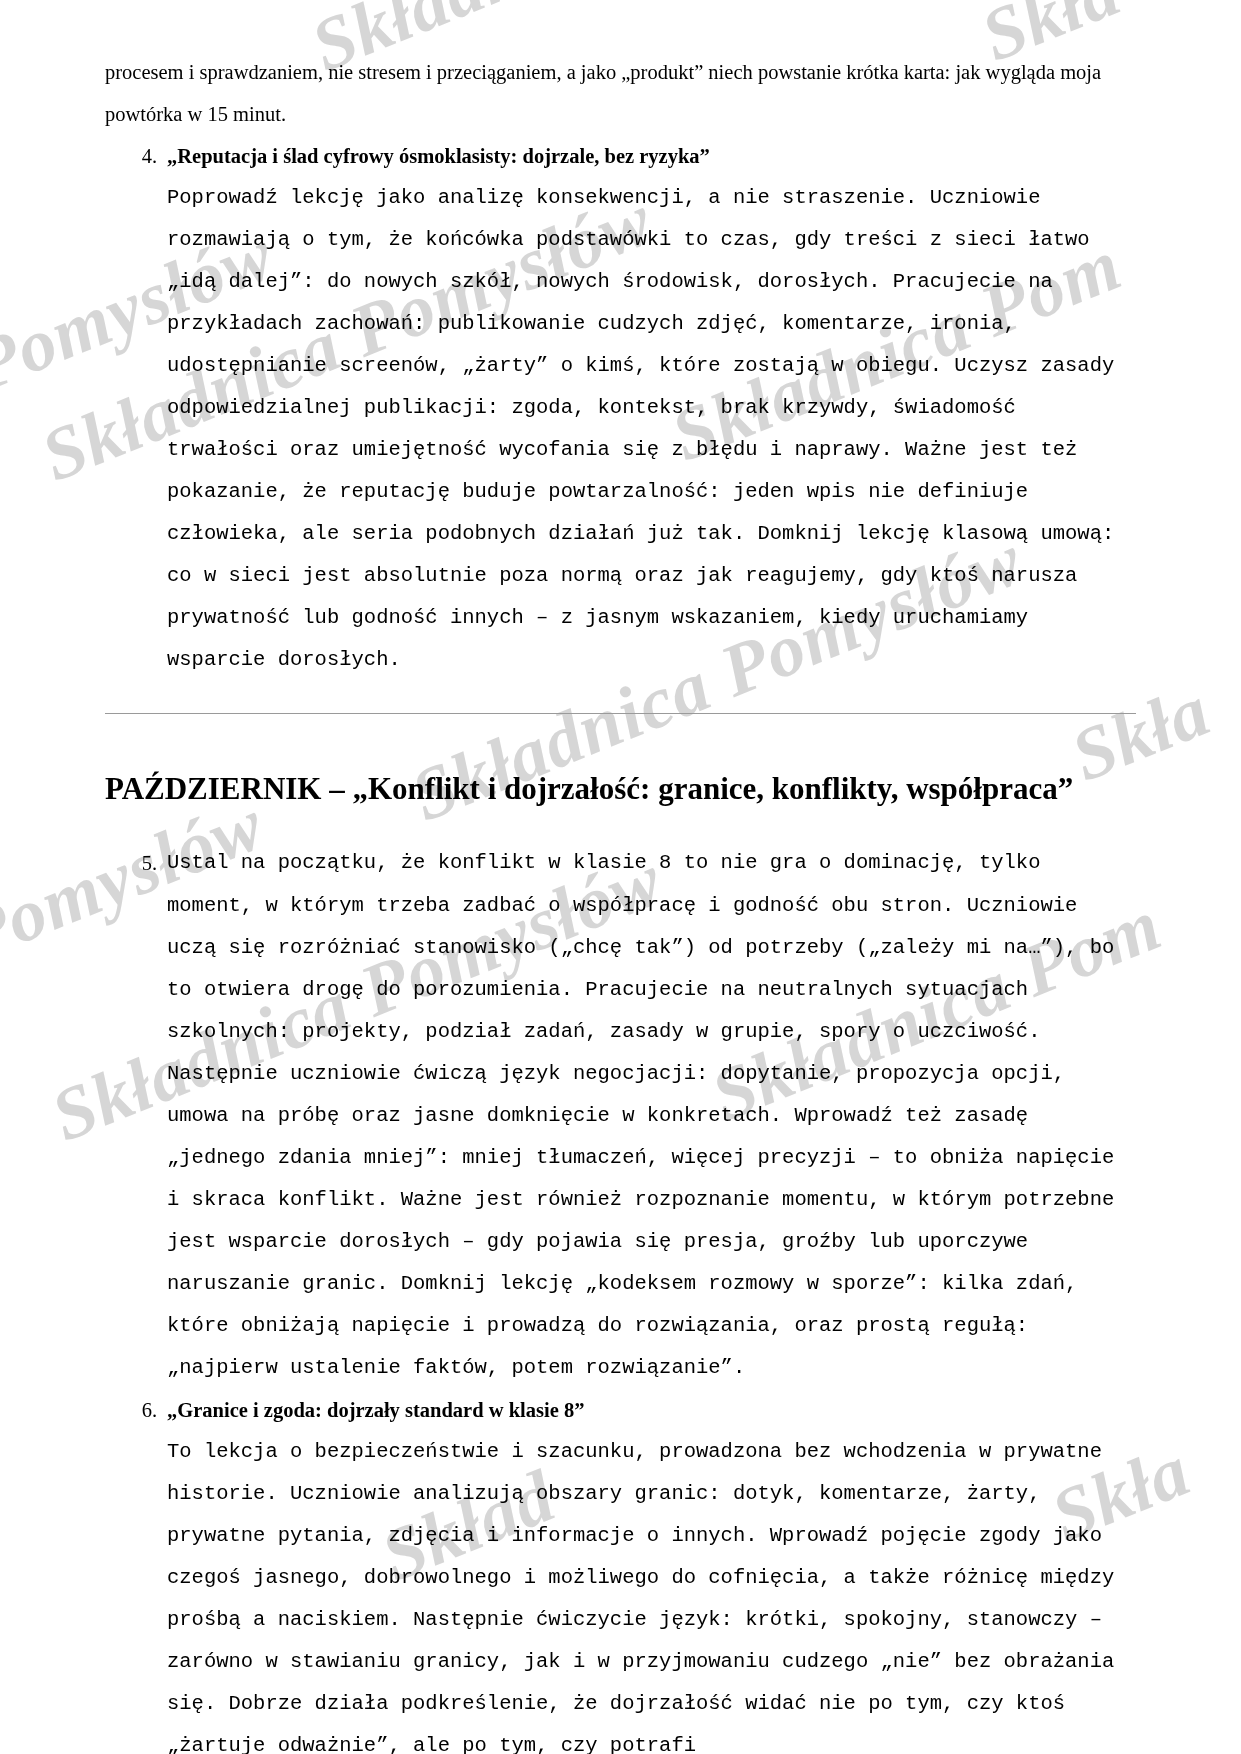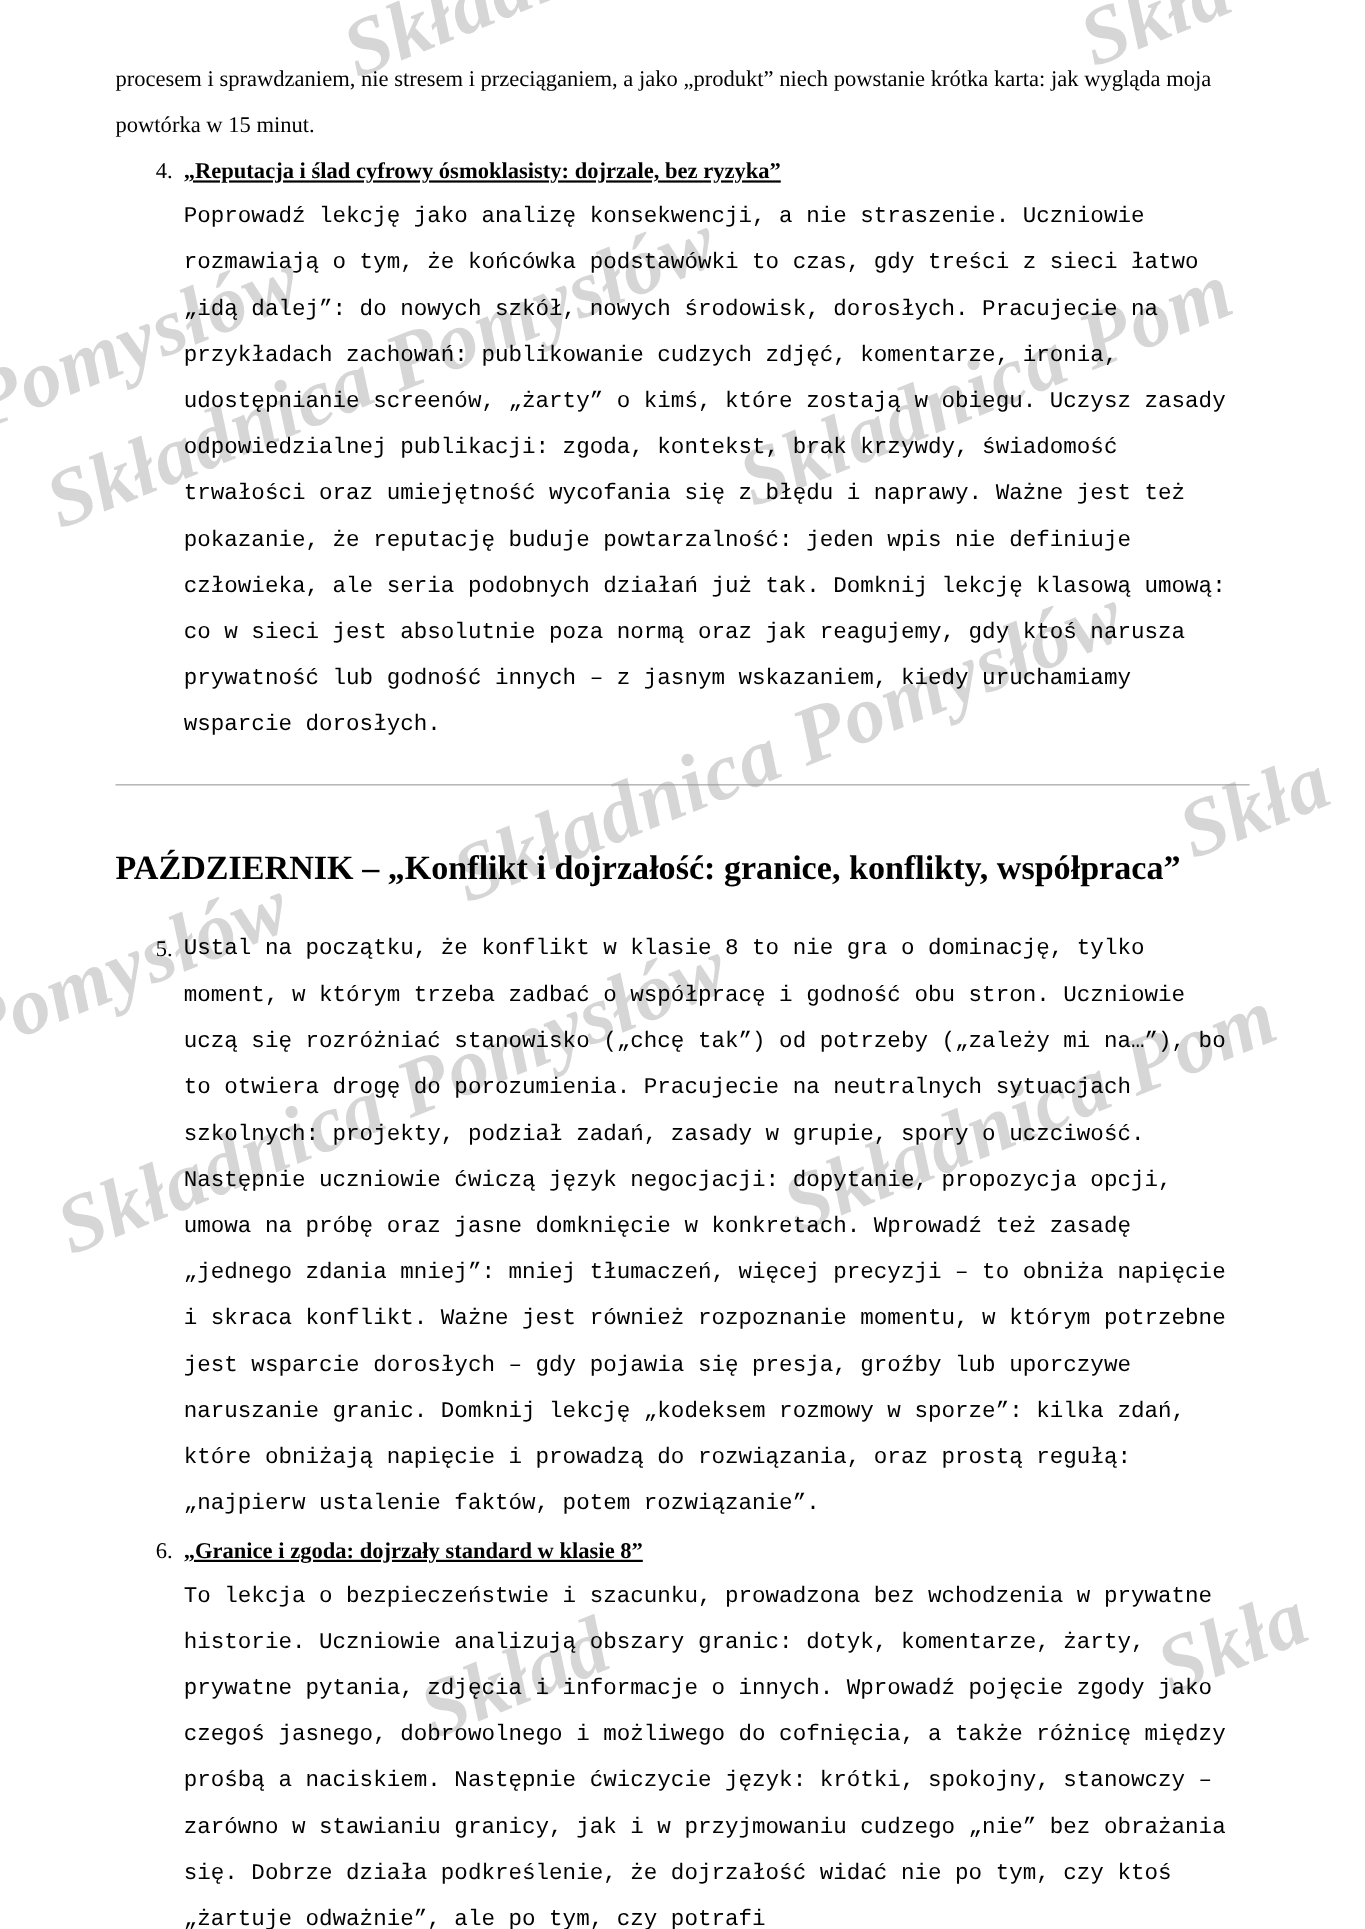--- a/index.html
+++ b/index.html
@@ -68,21 +68,20 @@
     width: 36px;
     text-align: right;
     font-size: 20.5px;
     line-height: 2.05;
   }
   .item-title {
     font-weight: 700;
     font-size: 20.5px;
     line-height: 2.05;
     margin: 0;
-    text-decoration: underline;
   }
   .item-body {
     margin: 0;
     font-size: 20.5px;
     line-height: 2.05;
     font-family: Liberation Mono, monospace;
   }
   hr.section-rule {
     border: none;
     border-top: 1px solid #9a9a9a;

